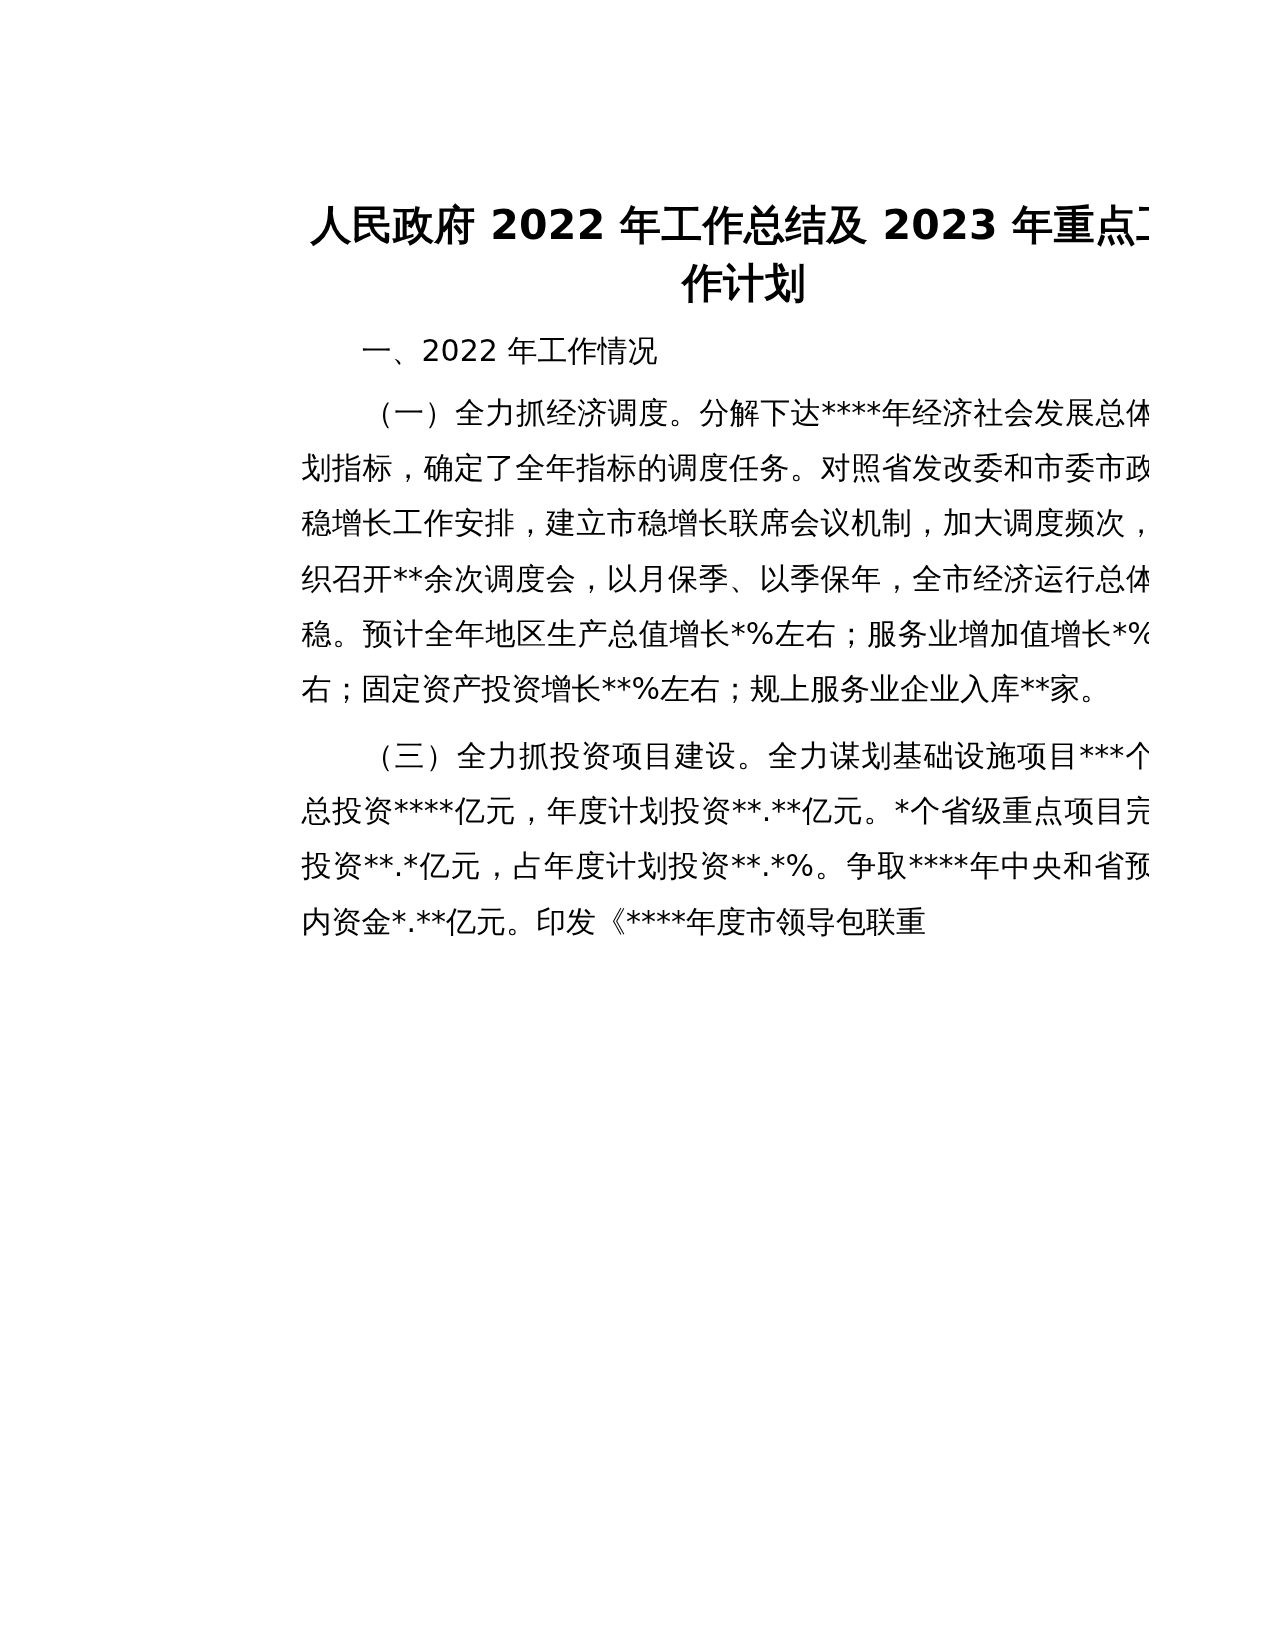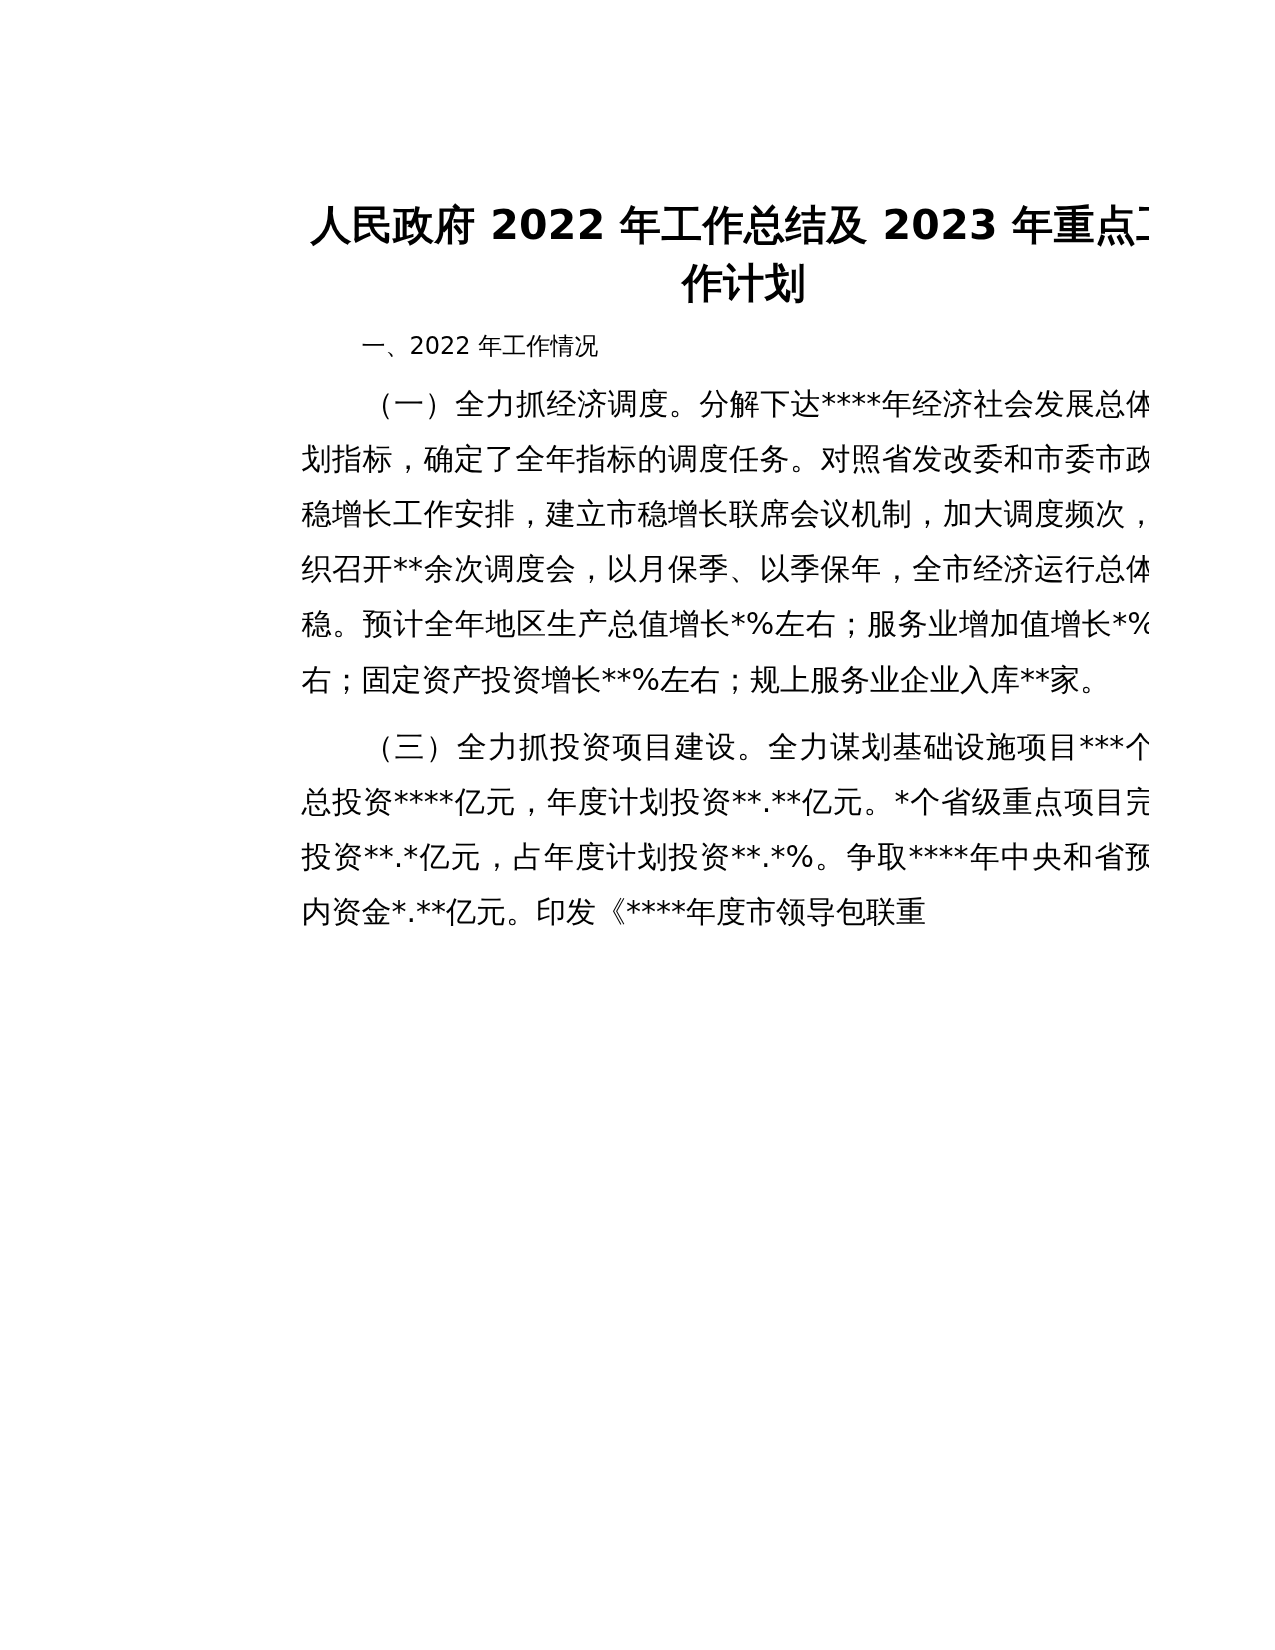--- a/index.html
+++ b/index.html
@@ -29,21 +29,21 @@
   .doc-title {
     font-size: 41px;
     font-weight: bold;
     line-height: 1.42;
     text-align: center;
     letter-spacing: 0.3px;
     margin: 0 0 16px 0;
     word-break: break-all;
   }
   .section-heading {
-    font-size: 24px;
+    font-size: 30px;
     font-weight: normal;
     line-height: 1.55;
     margin: 14px 0 10px 0;
     text-indent: 60px;
     word-break: break-all;
   }
   .para {
     font-size: 30px;
     line-height: 1.84;
     margin: 0 0 12px 0;

